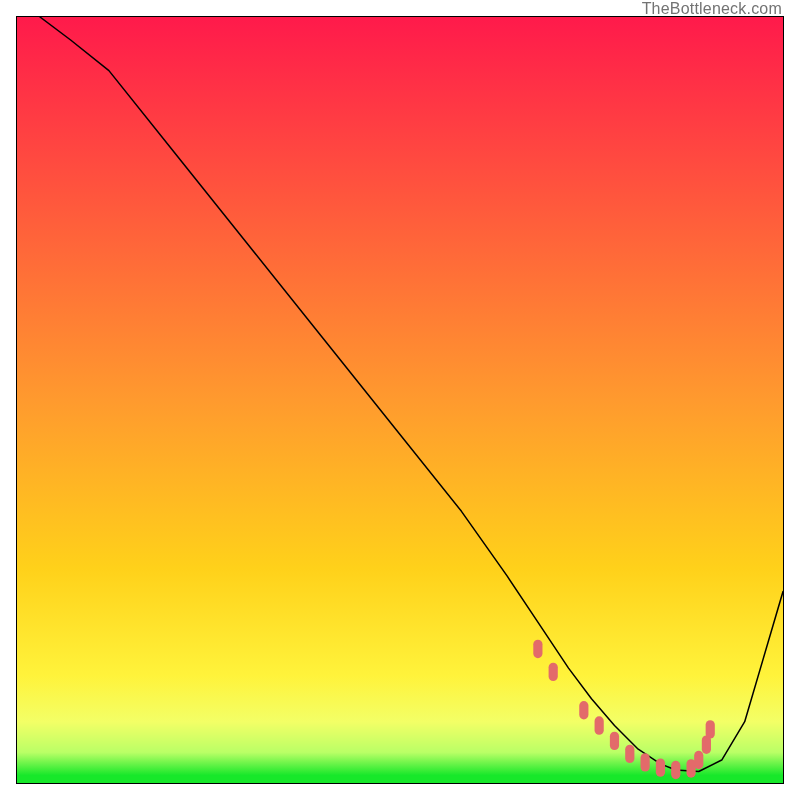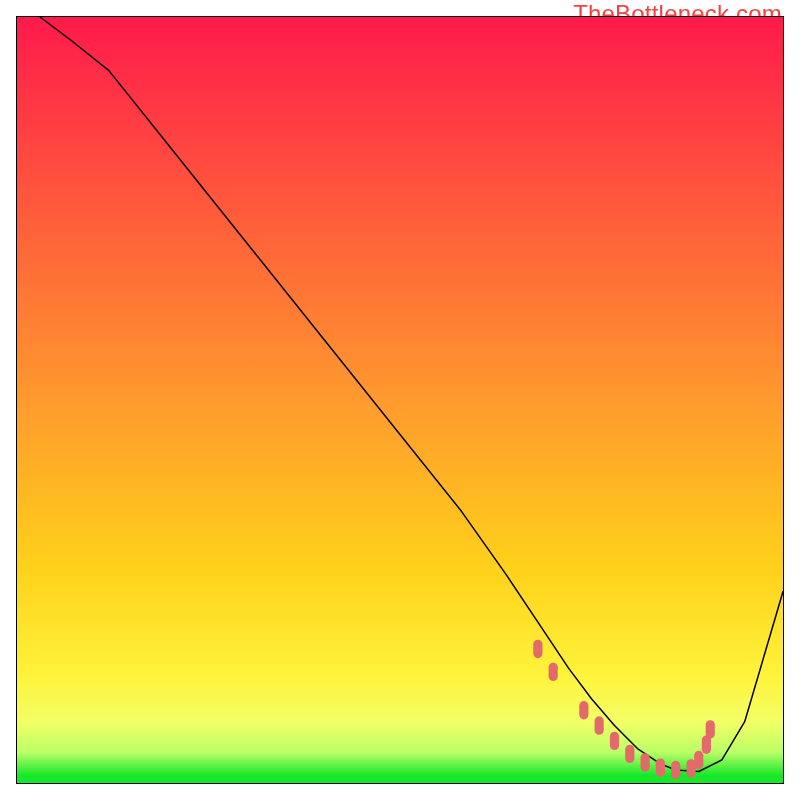--- a/index.html
+++ b/index.html
@@ -47,22 +47,22 @@
   svg.curve {
     position: absolute;
     inset: 0;
     width: 100%;
     height: 100%;
   }
   .watermark {
     position: absolute;
     top: 0px;
     right: 18px;
-    color: #ef4444;
-    font-size: 24px;
+    color: #737373;
+    font-size: 16px;
     font-weight: 500;
     letter-spacing: 0.2px;
     user-select: none;
   }
 </style>
 </head>
 <body>
 
 <div class="frame">
 

